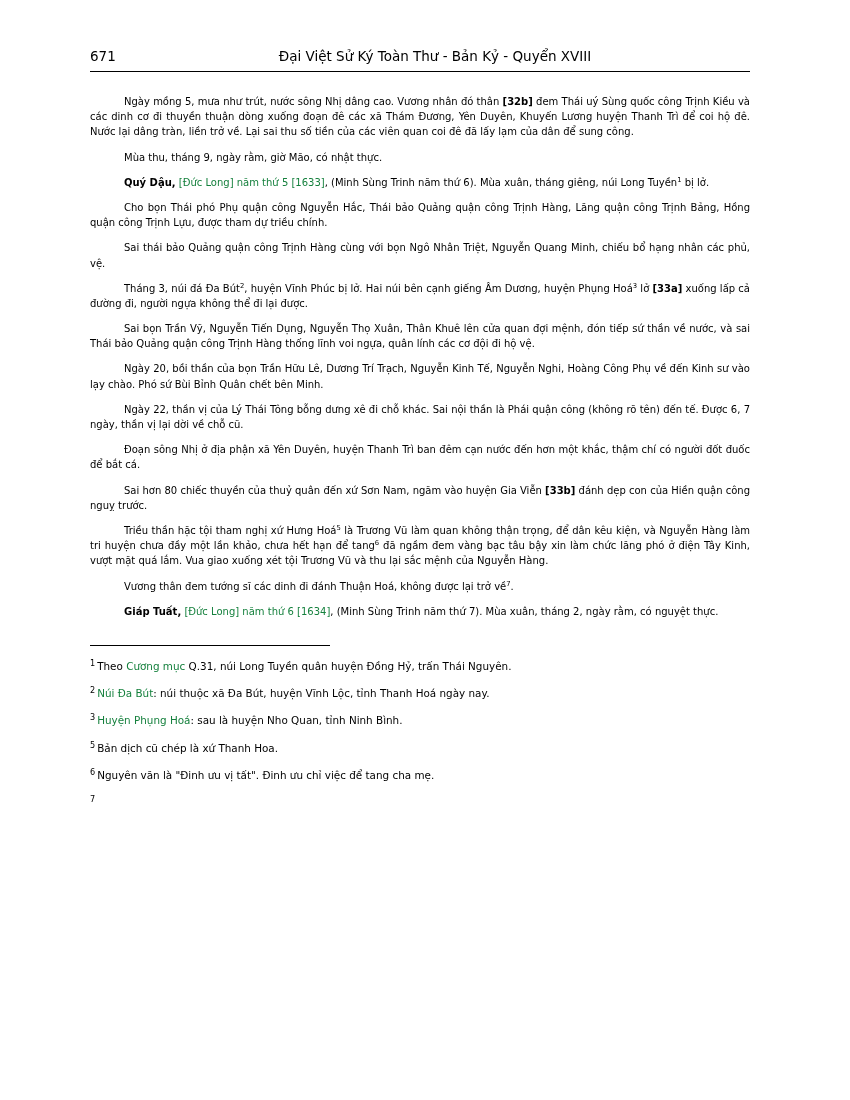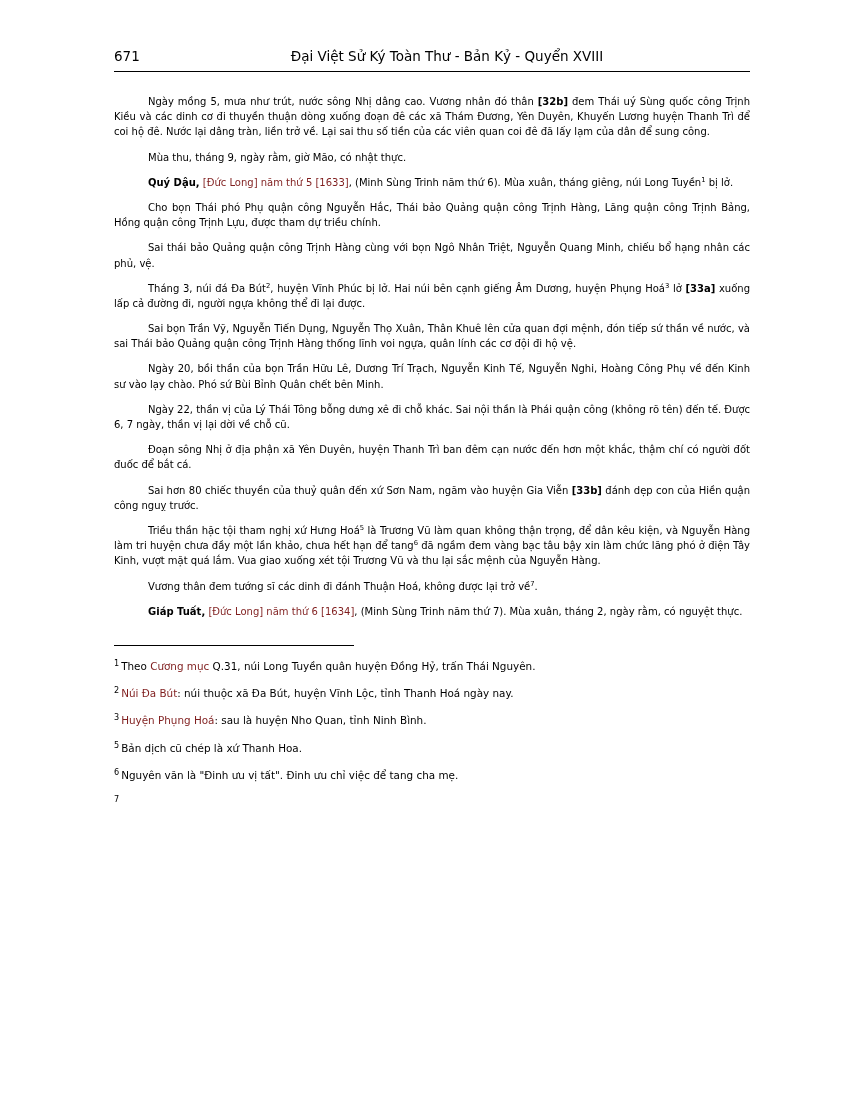--- a/index.html
+++ b/index.html
@@ -11,21 +11,21 @@
     height: 1100px;
     background: #ffffff;
     font-family: "DejaVu Sans", sans-serif;
     color: #000000;
   }
   .page {
     position: relative;
     width: 850px;
     height: 1100px;
     box-sizing: border-box;
-    padding: 48px 100px 40px 114px;
+    padding: 48px 100px 40px 90px;
   }
   .header {
     display: flex;
     align-items: baseline;
     font-size: 13.5px;
     padding-bottom: 7px;
     border-bottom: 1.6px solid #000;
     margin-bottom: 22px;
   }
   .header .page-num {
@@ -46,21 +46,21 @@
     text-indent: 34px;
     hyphens: none;
   }
   .body-text p:last-child {
     margin-bottom: 0;
   }
   b, strong {
     font-weight: bold;
   }
   .grey {
-    color: #7f1d1d;
+    color: #15803d;
   }
   sup {
     font-size: 0.68em;
     vertical-align: super;
     line-height: 0;
   }
   .footnote-rule {
     width: 240px;
     height: 0;
     border-top: 1px solid #000;

